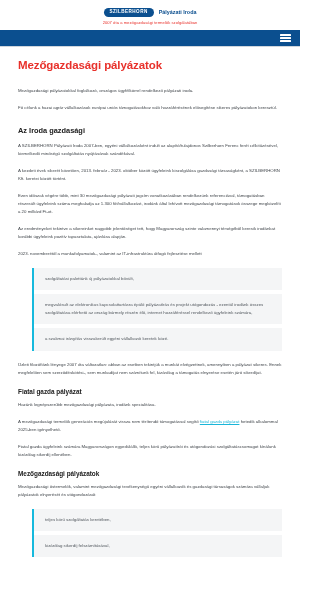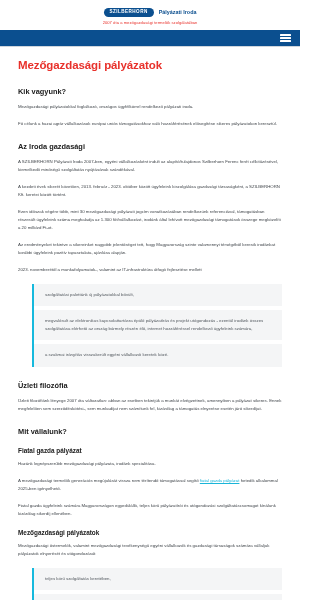--- a/index.html
+++ b/index.html
@@ -144,41 +144,38 @@
       <span></span>
       <span></span>
       <span></span>
     </div>
   </div>
 
   <div class="content">
 
     <div class="page-title">Mezőgazdasági pályázatok</div>
 
-    <h2 class="sec first">Kik vagyunk?</h2>
     <p class="body">Mezőgazdasági pályázatokkal foglalkozó, országos ügyfélkörrel rendelkező pályázati iroda.</p>
     <p class="body">Fő célunk a hazai agrár vállalkozások európai uniós támogatásokhoz való hozzáférésének elősegítése sikeres pályázatokon keresztül.</p>
 
     <h2 class="sec">Az Iroda gazdasági</h2>
     <p class="body">A SZILBERHORN Pályázati Iroda 2007-ben, egyéni vállalkozásként indult az alapító/tulajdonos Szilberhorn Ferenc ferét célkitűzésével, kiemelkedő minőségű szolgáltatás nyújtásának szándékával.</p>
     <p class="body">A kezdeti évek sikerét követően, 2013. február - 2023. október között ügyfeleink kiszolgálása gazdasági társaságként, a SZILBERHORN Kft. keretei között történt.</p>
     <p class="body">Ezen időszak végére több, mint 30 mezőgazdasági pályázati jogcím vonatkozásában rendelkezünk referenciával, támogatásban részesült ügyfeleink száma meghaladja az 1.300 főt/vállalkozást, irodánk által lehívott mezőgazdasági támogatások összege megközelíti a 20 milliárd Ft-ot.</p>
     <p class="body">Az eredményeket tekintve a sikereinket nagyobb jelentőséget tett, hogy Magyarország szinte valamennyi térségéből keresik irodánkat korábbi ügyfeleink pozitív tapasztalata, ajánlása alapján.</p>
     <p class="body">2023. novemberétől a munkafolyamatok-, valamint az IT-infrastruktúra átfogó fejlesztése mellett</p>
 
     <div class="quote-wrap">
       <div class="quote-item">szolgáltatási palettánk új pályázatokkal bővült,</div>
       <div class="quote-item">megvalósult az elektronikus kapcsolattartásra épülő pályázatírás és projekt utógondozás - ezentúl irodánk összes szolgáltatása elérhető az ország bármely részén élő, internet hozzáféréssel rendelkező ügyfeleink számára,</div>
       <div class="quote-item">a szakmai irányítás visszakerült egyéni vállalkozói keretek közé.</div>
     </div>
 
-    <h2 class="sec">Üzleti filozófia</h2>
     <p class="body">Üzleti filozófiánk lényege 2007 óta változatlan: abban az esetben tekintjük a munkát elvégzettnek, amennyiben a pályázat sikeres. Ennek megfelelően sem szerződéskötési-, sem munkadíjat nem számítunk fel, kizárólag a támogatás elnyerése esetén járó sikerdíjat.</p>
 
-    <h2 class="sec">Mit vállalunk?</h2>
 
     <h3 class="sub">Fiatal gazda pályázat</h3>
     <p class="body">Hazánk legnépszerűbb mezőgazdasági pályázata, irodánk specialitása.</p>
     <p class="body"><span>A mezőgazdasági termelők generációs megújulását vissza nem térítendő támogatással segítő </span><a class="inline-link" href="#">fiatal gazda pályázat</a><span> hetedik alkalommal 2025-ben igényelhető.</span></p>
     <p class="body">Fiatal gazda ügyfeleink számára Magyarországon egyedülálló, teljes körű pályázatírói és utógondozási szolgáltatáscsomagot kínálunk kizárólag sikerdíj ellenében.</p>
 
     <h3 class="sub">Mezőgazdasági pályázatok</h3>
     <p class="body">Mezőgazdasági őstermelők, valamint mezőgazdasági tevékenységű egyéni vállalkozók és gazdasági társaságok számára vállaljuk pályázatok elnyerését és utógondozását</p>
 
     <div class="quote-wrap">

